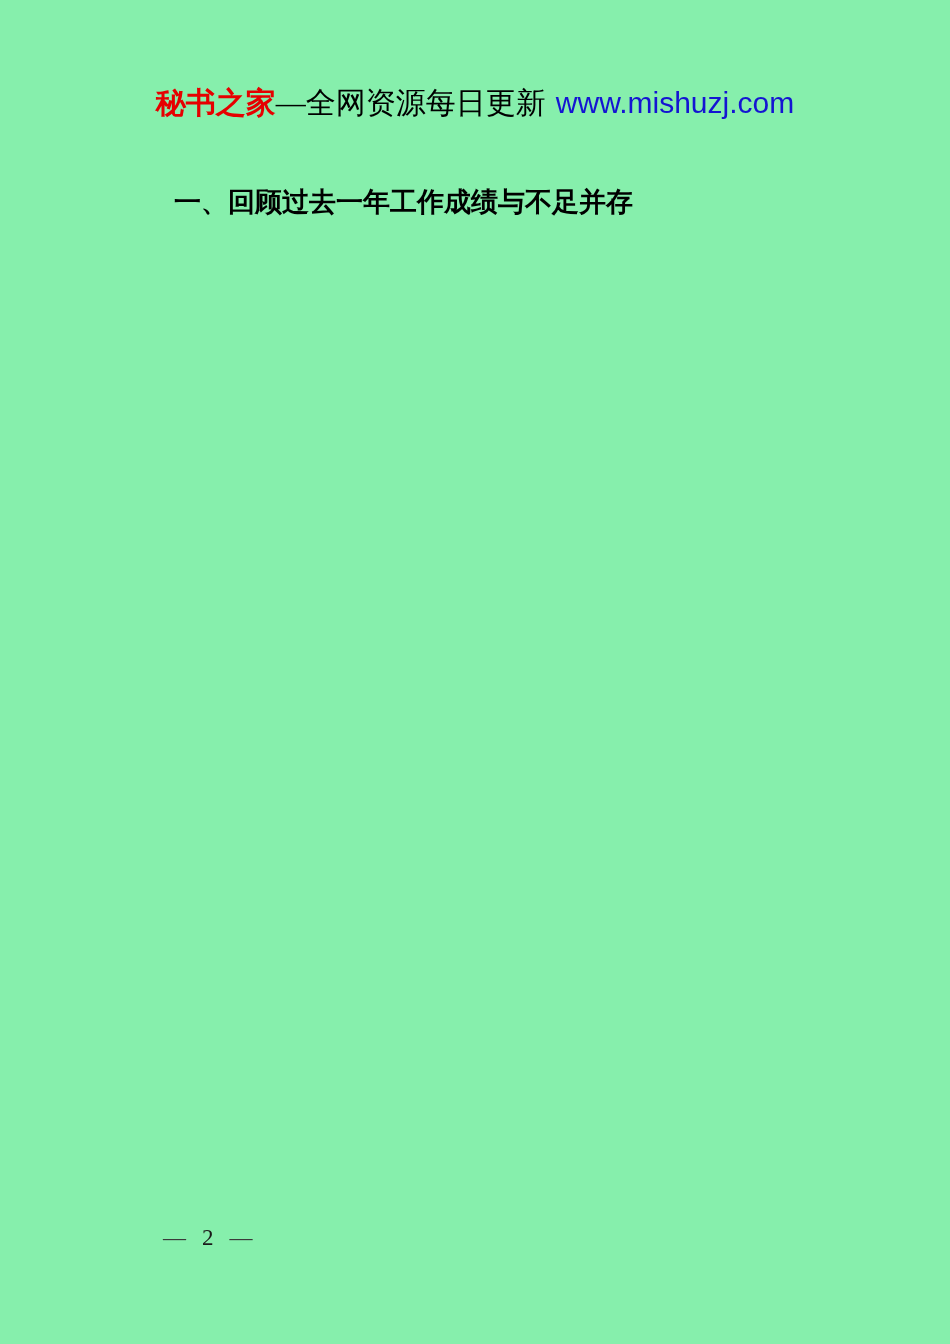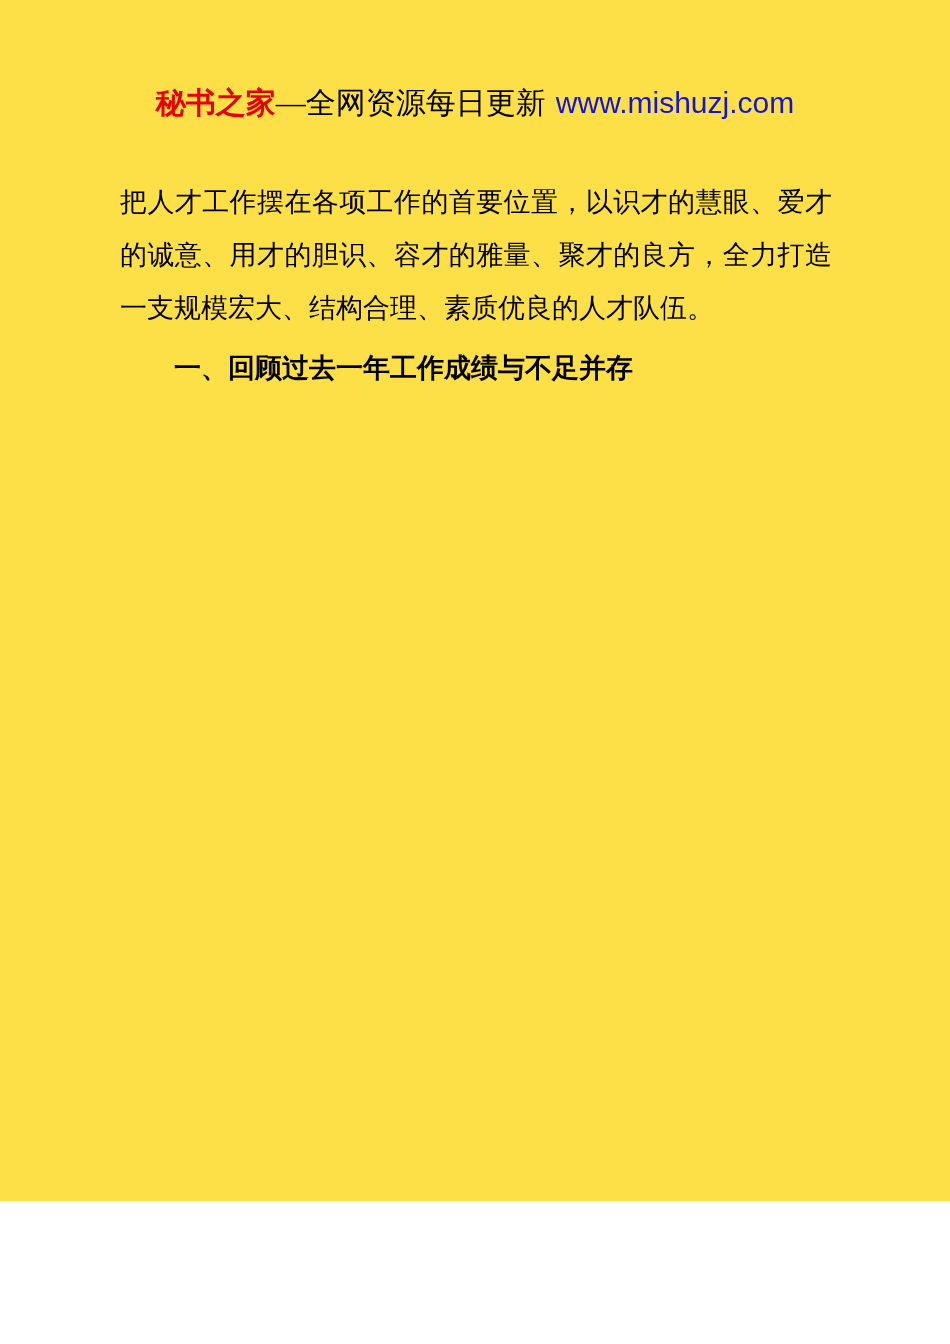--- a/index.html
+++ b/index.html
@@ -1,20 +1,20 @@
 <!DOCTYPE html>
 <html><head>
 <meta charset="utf-8">
 <style>
   html, body { margin: 0; padding: 0; background: #ffffff; }
   .page {
     position: relative;
     width: 950px;
-    height: 1201px;
-    background: #fde047;
+    height: 1344px;
+    background: #86efac;
     overflow: hidden;
     color: #000000;
     
     font-family: "Liberation Serif", "DejaVu Serif", sans-serif;
   }
   .doc-header {
     position: absolute;
     top: 86px;
     left: 0;
     right: 0;
@@ -60,21 +60,20 @@
 </head>
 <body>
 
 <div class="page">
 
   <div class="doc-header">
     <span class="brand">秘书之家</span><span class="hdr-dash">—</span><span class="tagline">全网资源每日更新</span><span class="site-url">www.mishuzj.com</span>
   </div>
 
   <div class="content">
-    <p class="para">把人才工作摆在各项工作的首要位置，以识才的慧眼、爱才的诚意、用才的胆识、容才的雅量、聚才的良方，全力打造一支规模宏大、结构合理、素质优良的人才队伍。</p>
     <p class="para indent heading">一、回顾过去一年工作成绩与不足并存</p>
   </div>
 
   <div class="doc-footer">
     <span>—</span><span class="page-num">2</span><span>—</span>
   </div>
 
 </div>
 
 </body></html>

